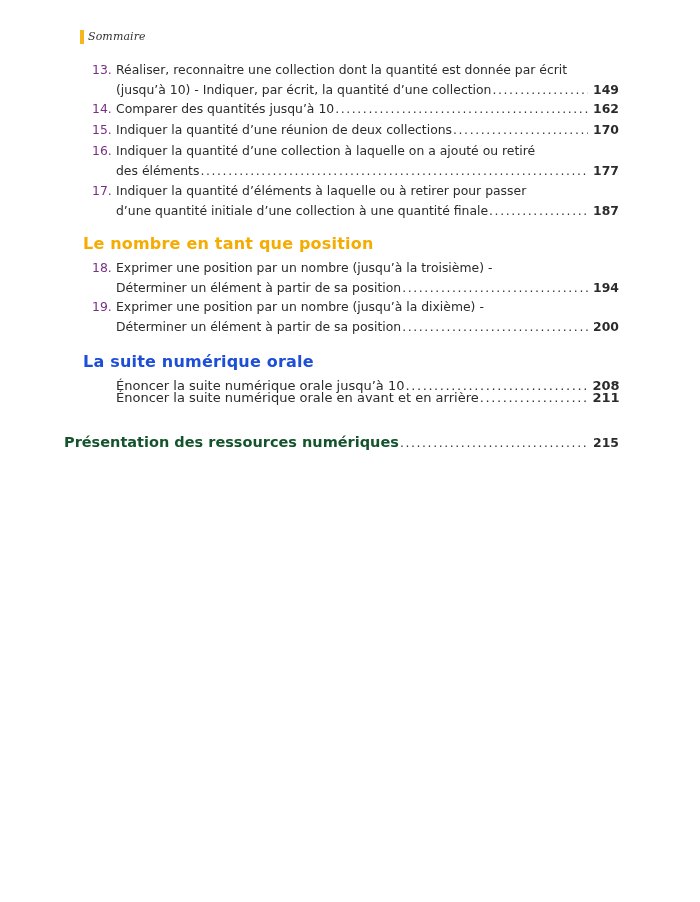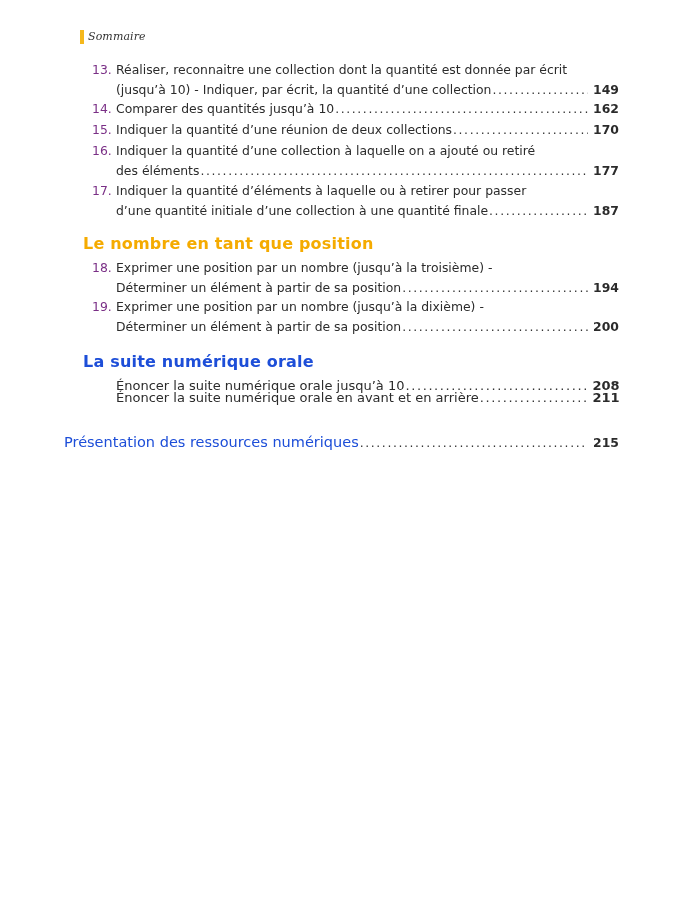--- a/index.html
+++ b/index.html
@@ -15,21 +15,21 @@
   .line { display: flex; align-items: baseline; height: 20px; white-space: nowrap; }
   .line .t { flex: 0 0 auto; }
   .line .dots { flex: 1 1 auto; overflow: hidden; color: #333; letter-spacing: 1.6px; margin: 0 4px 0 1px; }
   .line .dots::before { content: "........................................................................................................................................................"; }
   .line .pg { flex: 0 0 auto; width: 28px; text-align: center; font-weight: bold; }
   .section { position: absolute; left: 51px; font-size: 16px; font-weight: bold; letter-spacing: 0.2px; margin-left: 32px; }
   .section.orange { color: #f5ab00; }
   .section.teal { color: #1d4ed8; }
   .plain { position: absolute; left: 116px; width: 504px; font-size: 13px; line-height: 20px; }
   .pres { position: absolute; left: 64px; width: 556px; font-size: 14.5px; line-height: 20px; }
-  .pres .t { color: #1d4ed8; font-weight: normal; }
+  .pres .t { color: #14532d; font-weight: bold; }
   .pres .pg { font-size: 12.4px; }
 </style>
 </head>
 <body>
 
 <div class="header">
   <span class="bar"></span>
   <span class="title">Sommaire</span>
 </div>
 

